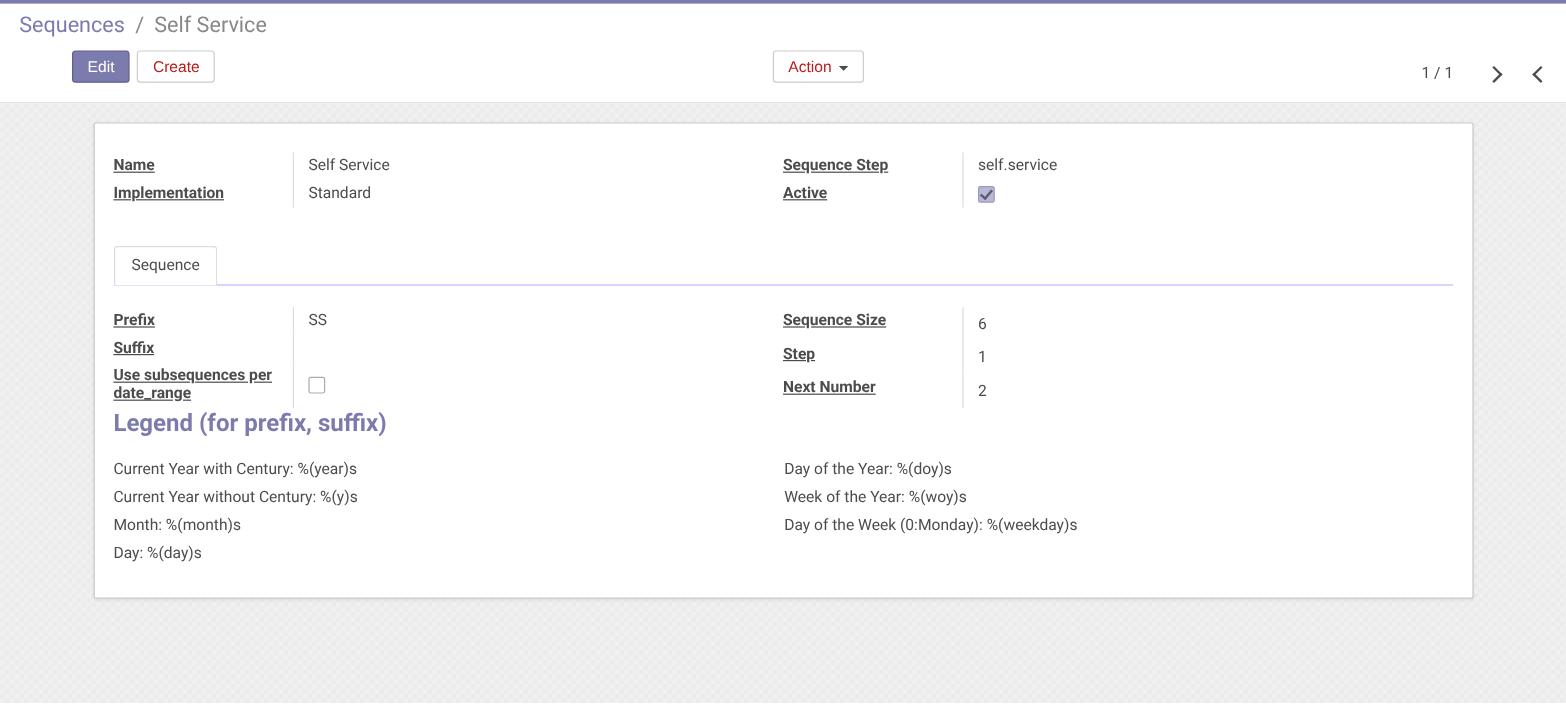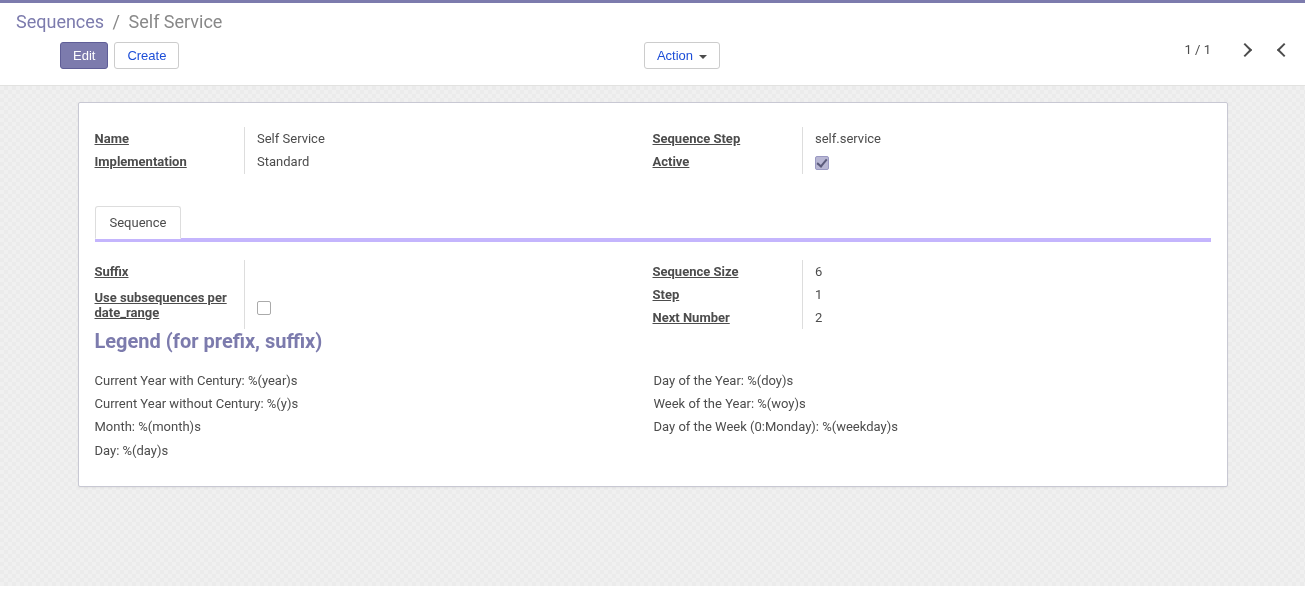--- a/index.html
+++ b/index.html
@@ -17,35 +17,35 @@
   .breadcrumb {
     font-size: 18px;
     margin-bottom: 10px;
     color: #7c7bad;
   }
   .breadcrumb a { color: #7c7bad; text-decoration: none; }
   .breadcrumb .sep { color: #888; margin: 0 4px; }
   .breadcrumb .current { color: #888; }
   .cp-row {
     display: flex;
-    align-items: flex-start;
+    align-items: flex-end;
     justify-content: space-between;
     padding-left: 44px;
   }
   .cp-left { display: flex; gap: 6px; }
   .cp-center { display:flex; justify-content:center; flex:1; }
   .cp-right { display: flex; align-items: center; gap: 29px; color:#4c4c4c; }
   .btn {
     padding: 5px 12px;
     border: 1px solid #ccc;
     background: #fff;
     border-radius: 3px;
     font-size: 13px;
     cursor: pointer;
-    color: #1d4ed8;
+    color: #b91c1c;
   }
   .btn-primary {
     background: #7c7bad;
     border-color: #5f5e97;
     color: #fff;
   }
   .btn-dropdown::after {
     content: "";
     display: inline-block;
     margin-left: 6px;
@@ -107,21 +107,21 @@
   .field-value {
     display: table-cell;
     padding: 4px 0 4px 12px;
     border-left: 1px solid #ddd;
     vertical-align: middle;
     font-size: 13px;
     color: #4c4c4c;
   }
   .tabs {
     margin-top: 32px;
-    border-bottom: 4px solid #c4b5fd;
+    border-bottom: 1px solid #c4b5fd;
   }
   .tab {
     display: inline-block;
     padding: 8px 14px;
     border: 1px solid #ddd;
     border-bottom: 1px solid #fff;
     margin-bottom: -1px;
     border-radius: 3px 3px 0 0;
     background: #fff;
     font-size: 13px;
@@ -221,20 +221,24 @@
     </div>
 
     <div class="tabs">
       <div class="tab">Sequence</div>
     </div>
 
     <div class="tabpane">
       <div class="group-row">
         <div class="group">
           <div class="field-row">
+            <div class="field-label">Prefix</div>
+            <div class="field-value">SS</div>
+          </div>
+          <div class="field-row">
             <div class="field-label">Suffix</div>
             <div class="field-value"></div>
           </div>
           <div class="field-row">
             <div class="field-label" style="white-space:normal;">Use subsequences per date_range</div>
             <div class="field-value">
               <span class="checkbox"></span>
             </div>
           </div>
         </div>

